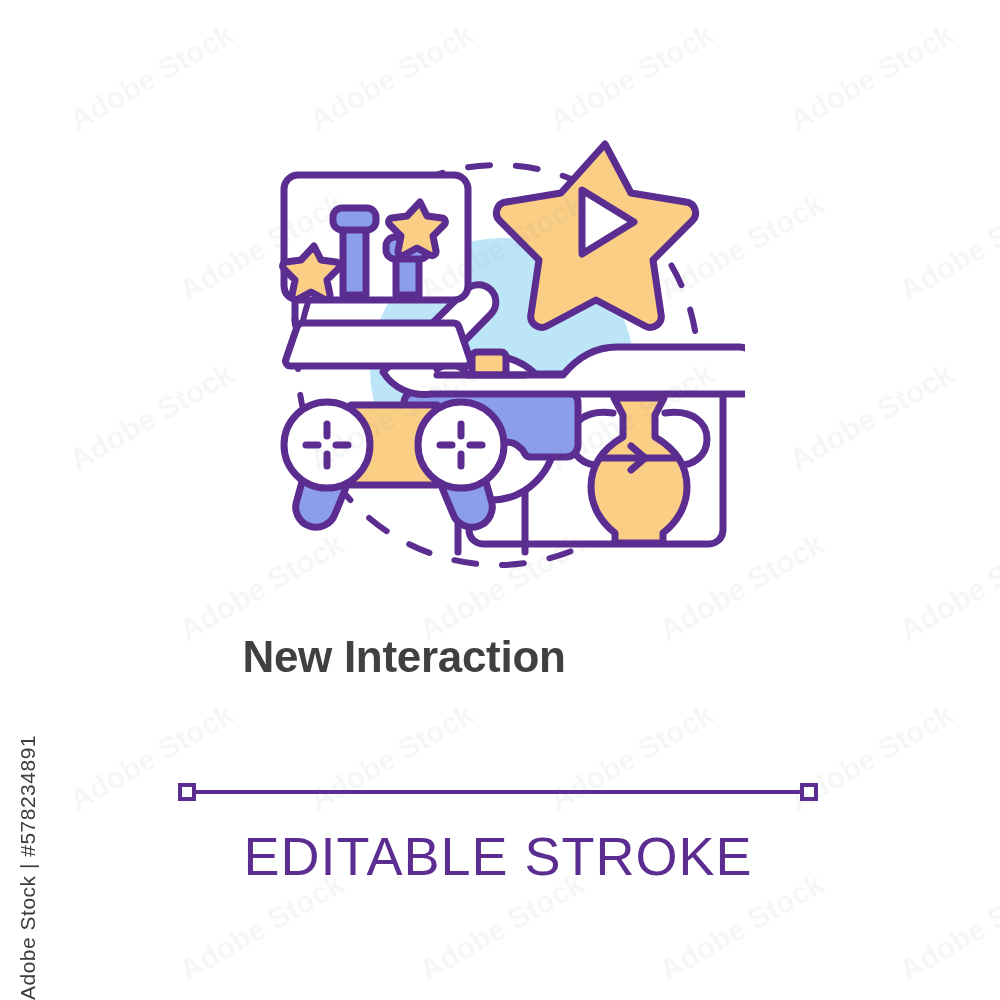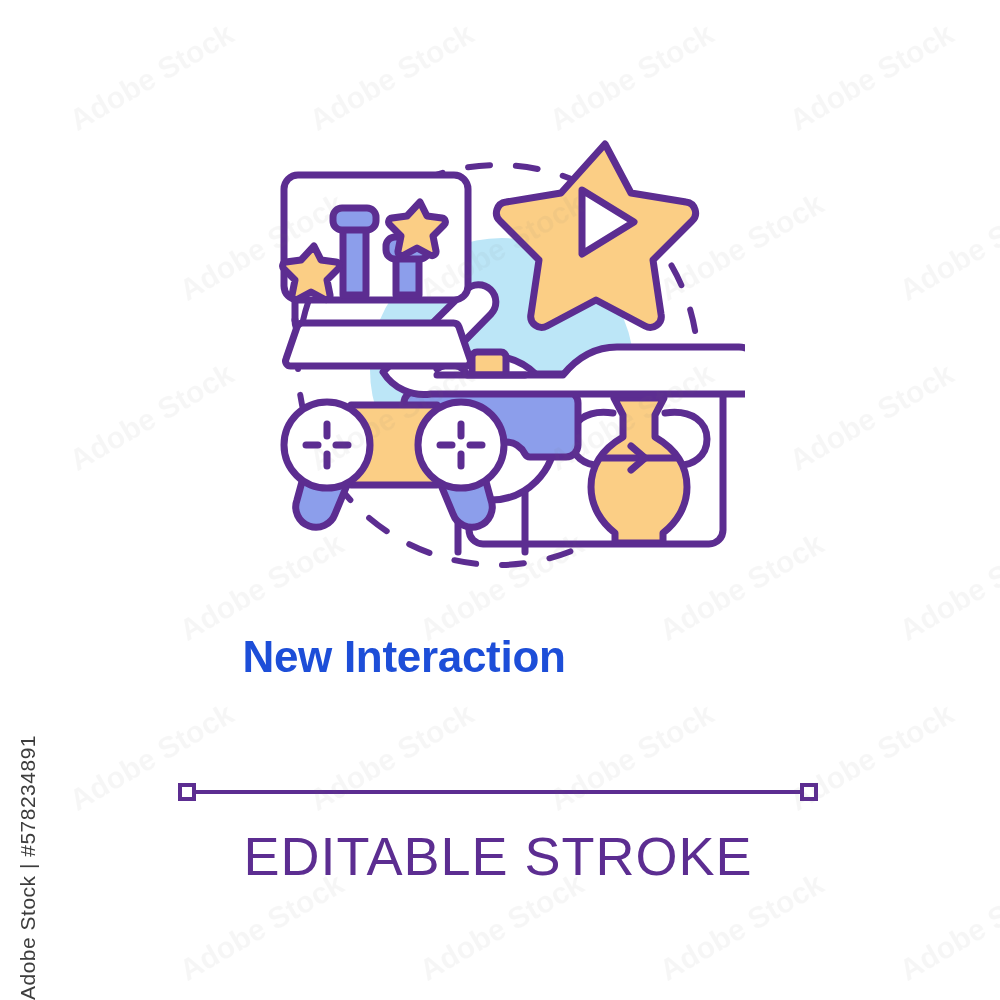--- a/index.html
+++ b/index.html
@@ -71,21 +71,21 @@
     position: absolute;
     left: 0;
     top: 630px;
     width: 808px;
     text-align: center;
     font-family: "Liberation Sans", sans-serif;
     font-weight: bold;
     font-size: 44px;
     line-height: 54px;
     letter-spacing: -0.3px;
-    color: #1d4ed8;
+    color: #404040;
   }
   #concept-title .line { display: block; }
 
   
   #editable-stroke-block {
     position: absolute;
     left: 0;
     top: 775px;
     width: 996px;
     text-align: center;

